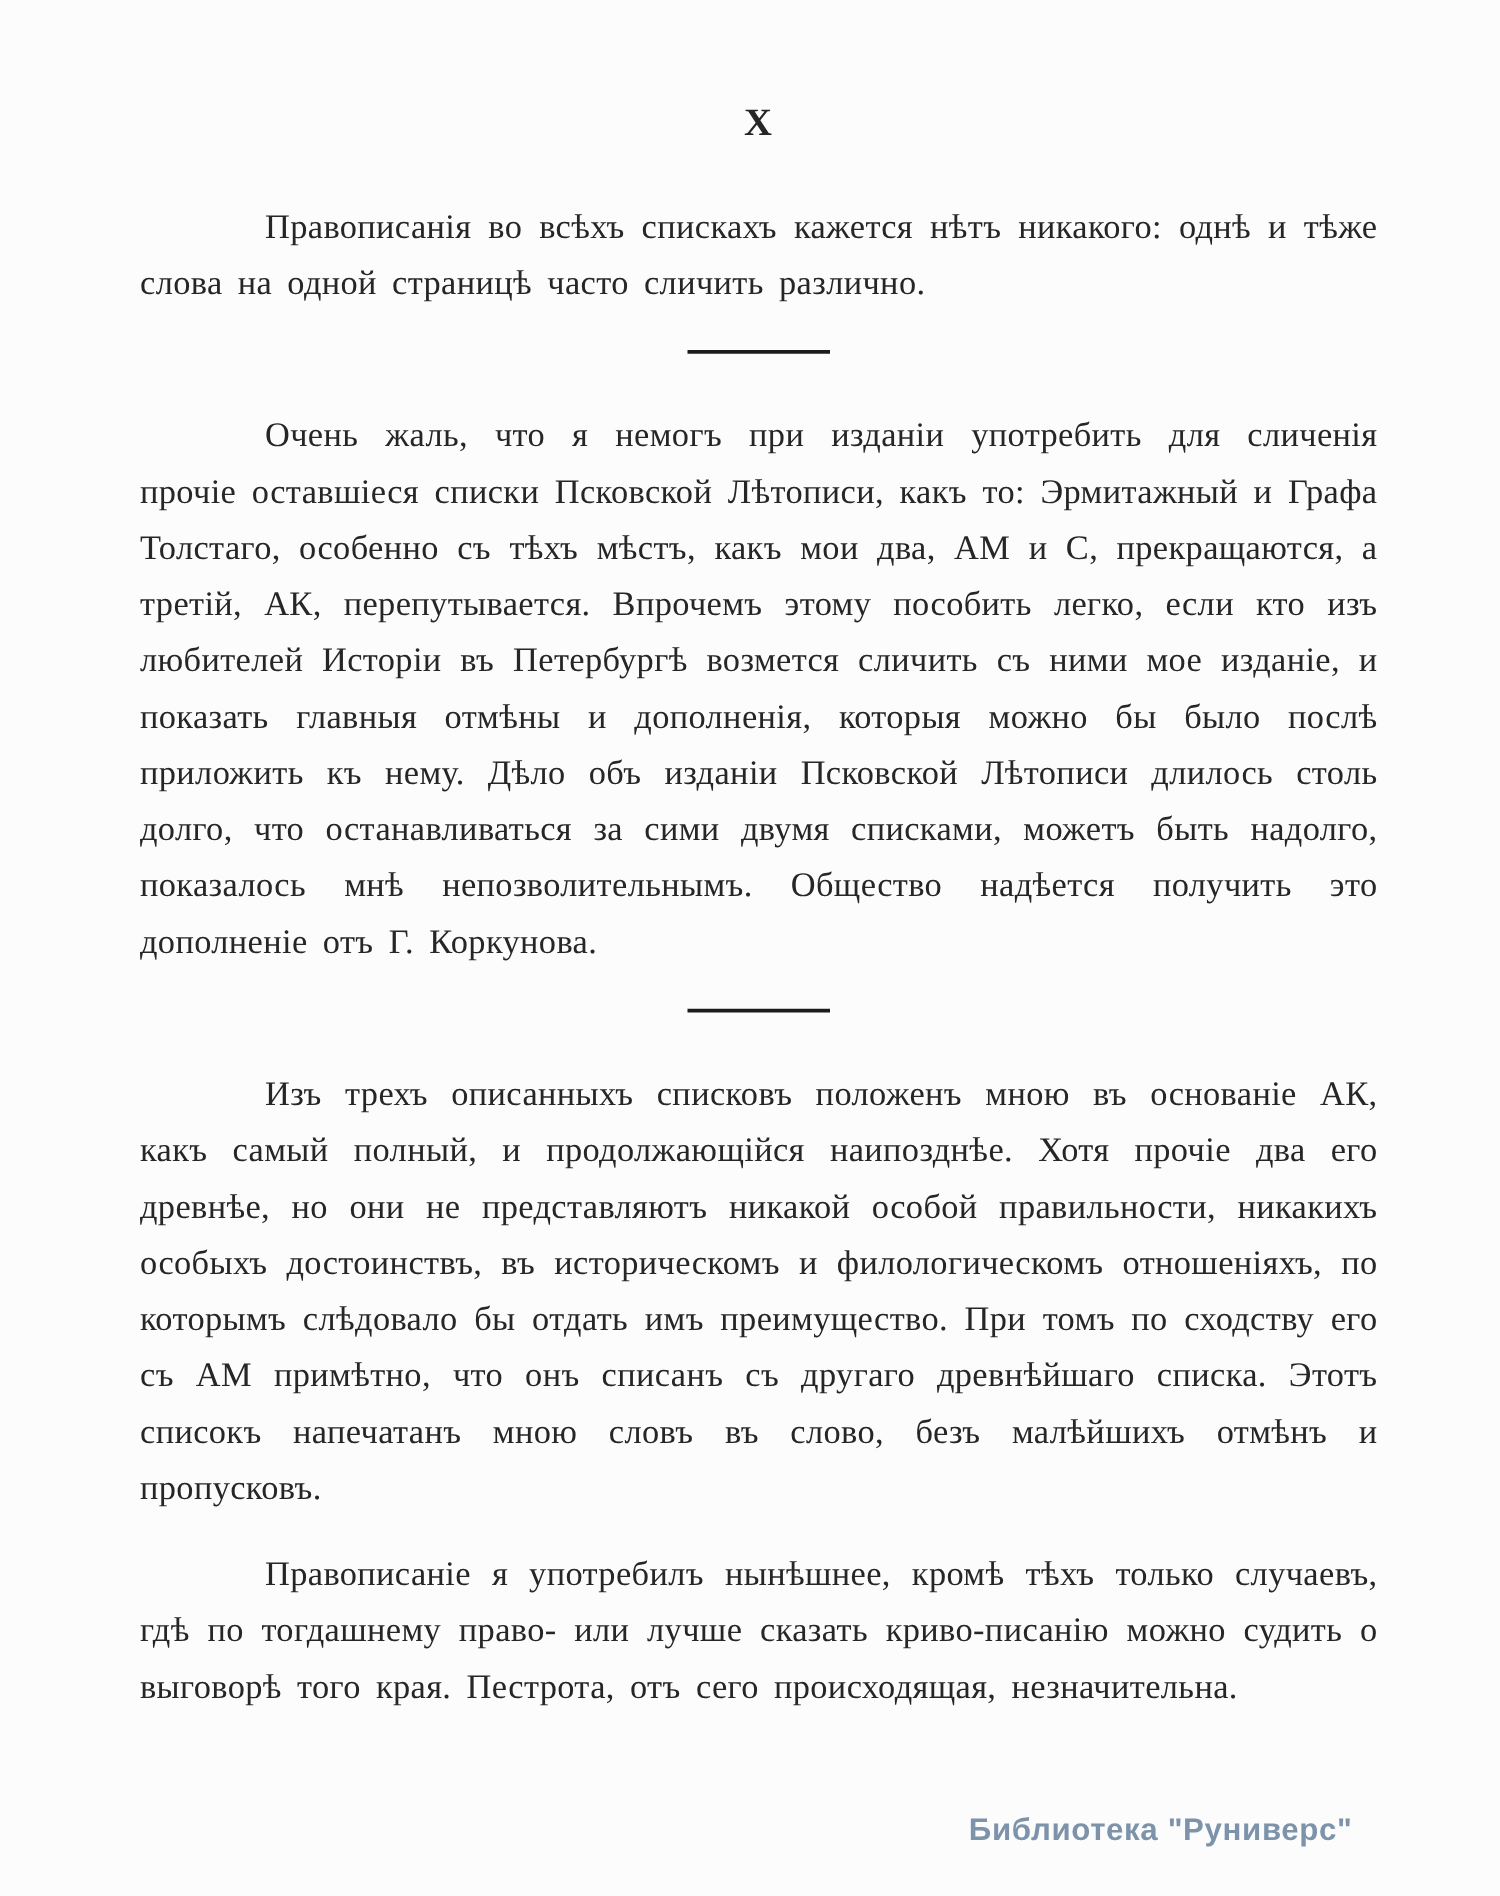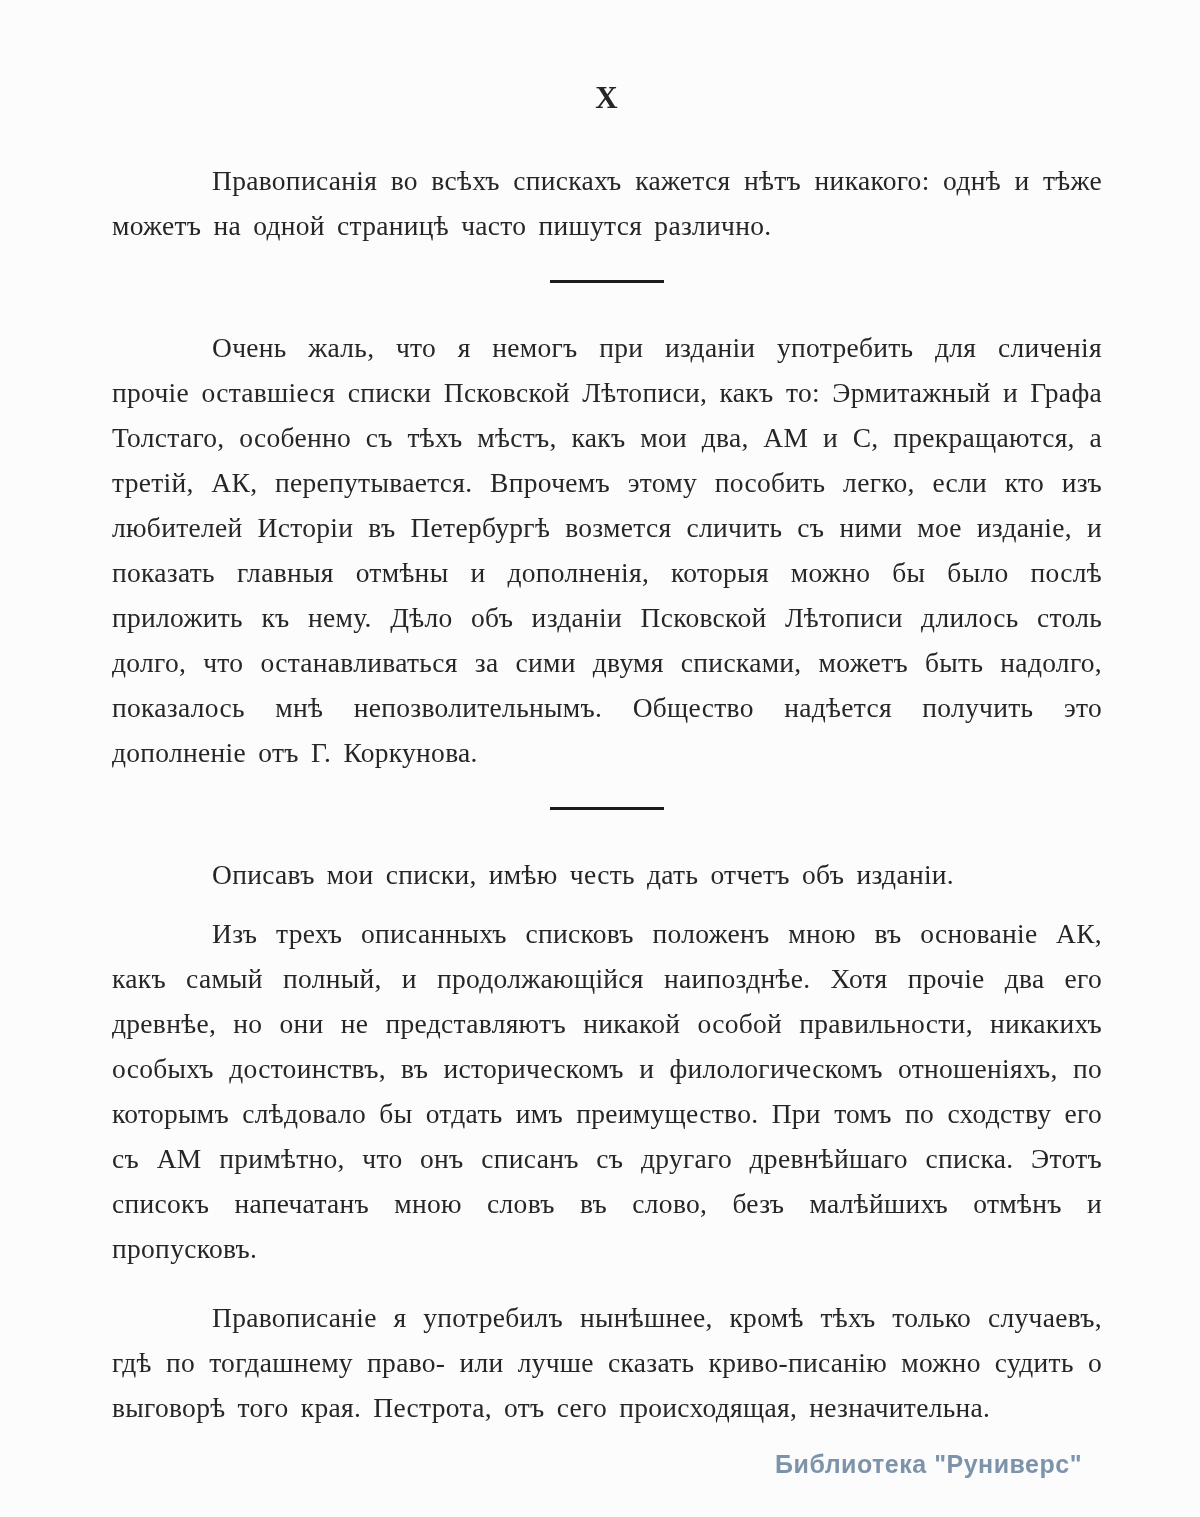--- a/index.html
+++ b/index.html
@@ -60,29 +60,28 @@
     }
   </style>
 </head>
 <body>
 
 <div class="page">
 
   <div class="page-number">X</div>
 
 
-  <p class="para indent">Правописанія во всѣхъ спискахъ кажется нѣтъ никакого: однѣ и тѣже можетъ на одной страницѣ часто пишутся различно.</p>
+  <p class="para indent">Правописанія во всѣхъ спискахъ кажется нѣтъ никакого: однѣ и тѣже слова на одной страницѣ часто сличить различно.</p>
 
   <div class="divider"></div>
 
   <p class="para indent">Очень жаль, что я немогъ при изданіи употребить для сличенія прочіе оставшіеся списки Псковской Лѣтописи, какъ то: Эрмитажный и Графа Толстаго, особенно съ тѣхъ мѣстъ, какъ мои два, АМ и С, прекращаются, а третій, АК, перепутывается. Впрочемъ этому пособить легко, если кто изъ любителей Исторіи въ Петербургѣ возмется сличить съ ними мое изданіе, и показать главныя отмѣны и дополненія, которыя можно бы было послѣ приложить къ нему. Дѣло объ изданіи Псковской Лѣтописи длилось столь долго, что останавливаться за сими двумя списками, можетъ быть надолго, показалось мнѣ непозволительнымъ. Общество надѣется получить это дополненіе отъ Г. Коркунова.</p>
 
   <div class="divider"></div>
 
-  <p class="para indent tight">Описавъ мои списки, имѣю честь дать отчетъ объ изданіи.</p>
 
   <p class="para indent">Изъ трехъ описанныхъ списковъ положенъ мною въ основаніе АК, какъ самый полный, и продолжающійся наипозднѣе. Хотя прочіе два его древнѣе, но они не представляютъ никакой особой правильности, никакихъ особыхъ достоинствъ, въ историческомъ и филологическомъ отношеніяхъ, по которымъ слѣдовало бы отдать имъ преимущество. При томъ по сходству его съ АМ примѣтно, что онъ списанъ съ другаго древнѣйшаго списка. Этотъ списокъ напечатанъ мною словъ въ слово, безъ малѣйшихъ отмѣнъ и пропусковъ.</p>
 
   <p class="para indent">Правописаніе я употребилъ нынѣшнее, кромѣ тѣхъ только случаевъ, гдѣ по тогдашнему право- или лучше сказать криво-писанію можно судить о выговорѣ того края. Пестрота, отъ сего происходящая, незначительна.</p>
 
 </div>
 
 <div class="watermark">Библиотека "Руниверс"</div>
 
 </body></html>

